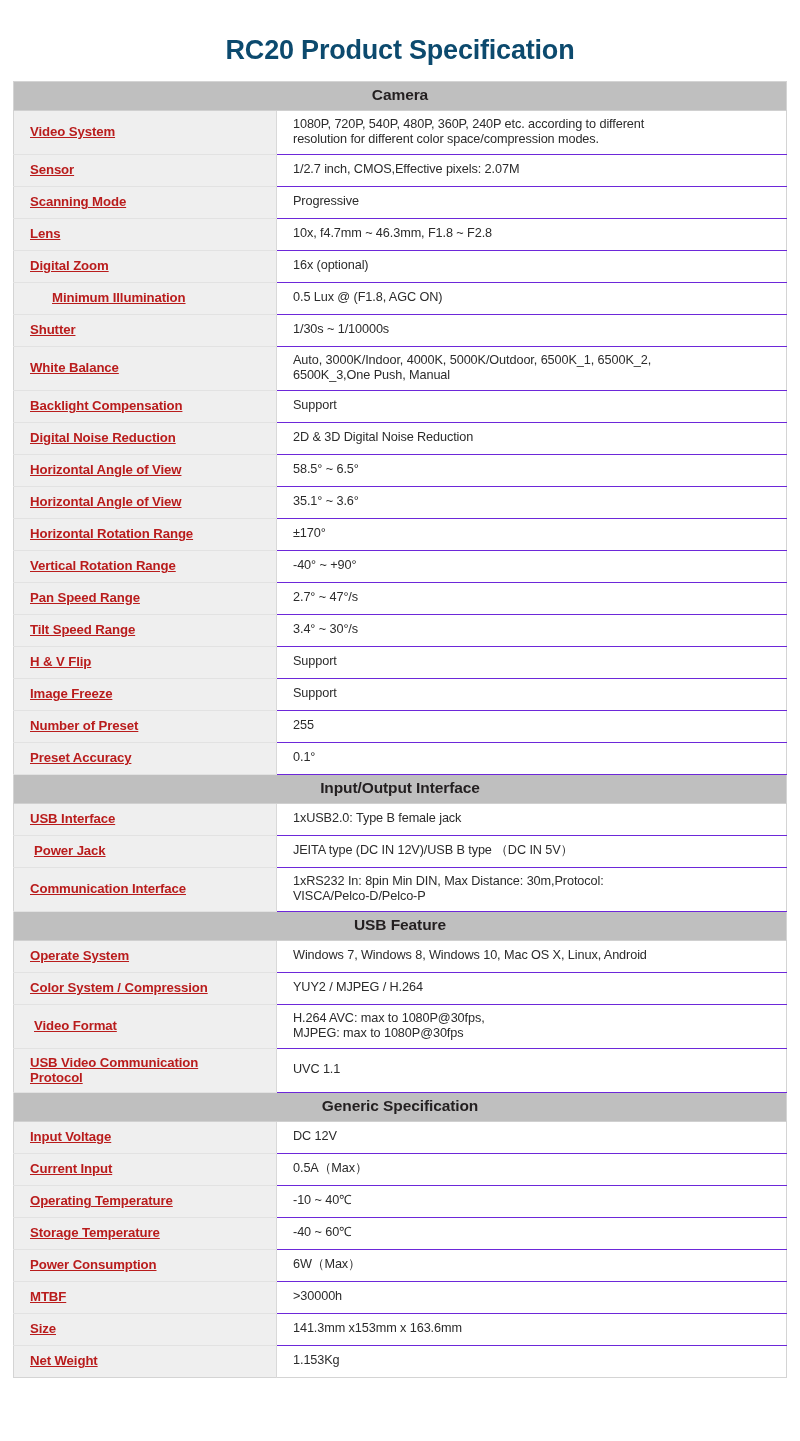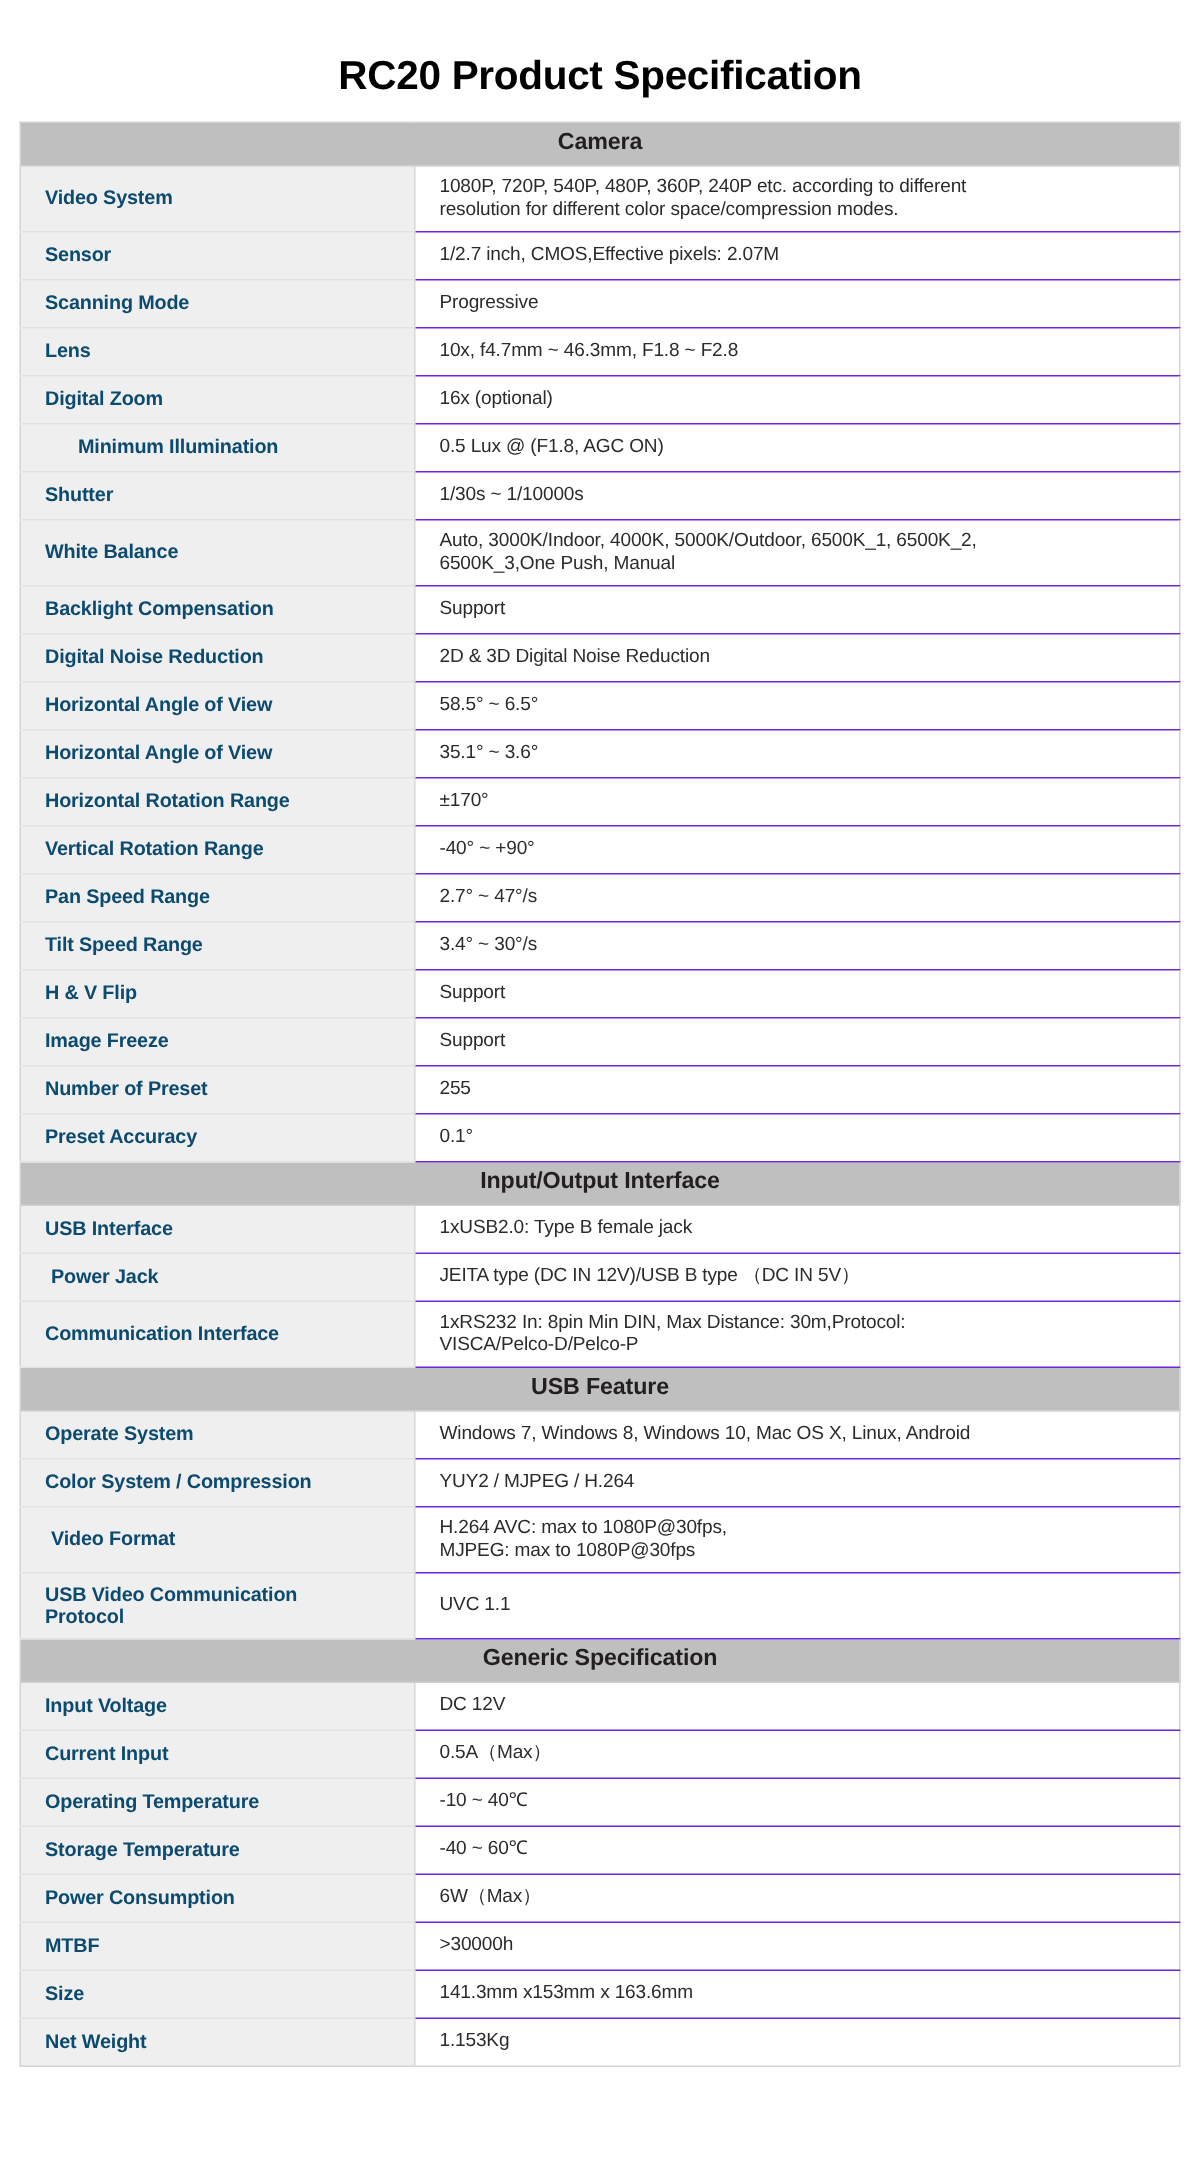--- a/index.html
+++ b/index.html
@@ -15,21 +15,21 @@
     overflow: hidden;
   }
   .page {
     width: 800px;
     height: 1441px;
     position: relative;
     box-sizing: border-box;
   }
   .doc-title {
     text-align: center;
-    color: #000000;
+    color: #0c4a6e;
     font-size: 27px;
     font-weight: bold;
     letter-spacing: -0.2px;
     padding-top: 34px;
     padding-bottom: 0;
     line-height: 32px;
     margin: 0;
   }
   .spec-table {
     width: 773px;
@@ -51,27 +51,28 @@
     padding: 1px 0 3px 0;
     border: none;
     border-bottom: 1px solid #d0d0d0;
     letter-spacing: -0.1px;
   }
 
   tr.data-row > td.label-cell {
     background: #efefef;
     font-weight: bold;
     font-size: 13.2px;
-    color: #0c4a6e;
+    color: #b91c1c;
     padding: 5px 8px 6px 16px;
     border-right: 1px solid #d9d9d9;
     border-bottom: 1px solid #e2e2e2;
     vertical-align: middle;
     line-height: 15.5px;
     letter-spacing: -0.1px;
+    text-decoration: underline;
   }
   tr.data-row > td.label-cell.indent {
     padding-left: 20px;
   }
   tr.data-row > td.value-cell {
     background: #ffffff;
     font-size: 12.7px;
     color: #2b2b2b;
     padding: 5px 10px 6px 16px;
     border-bottom: 1px solid #6d28d9;

